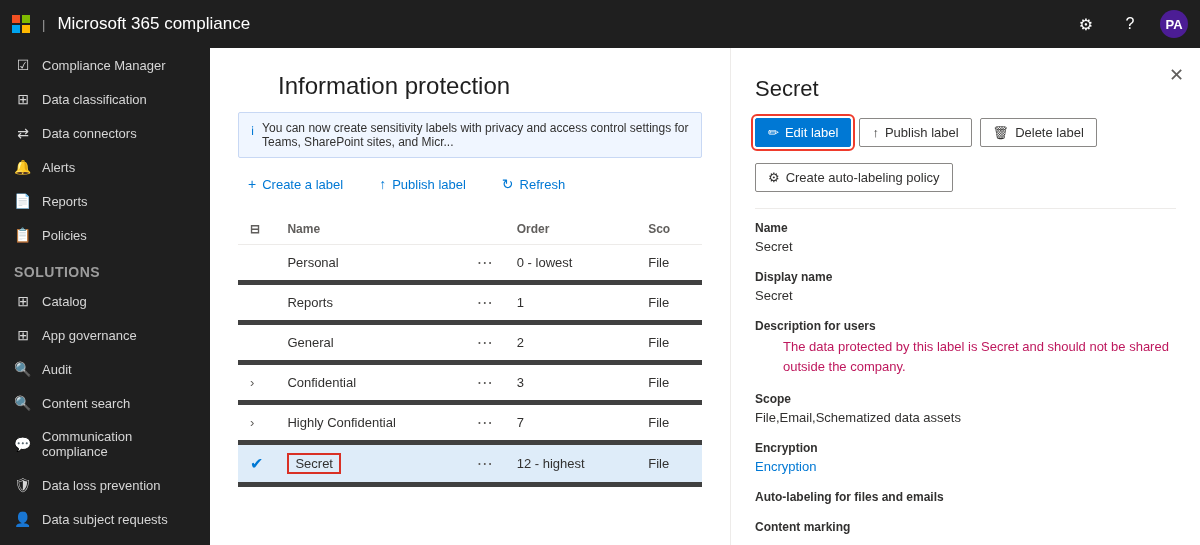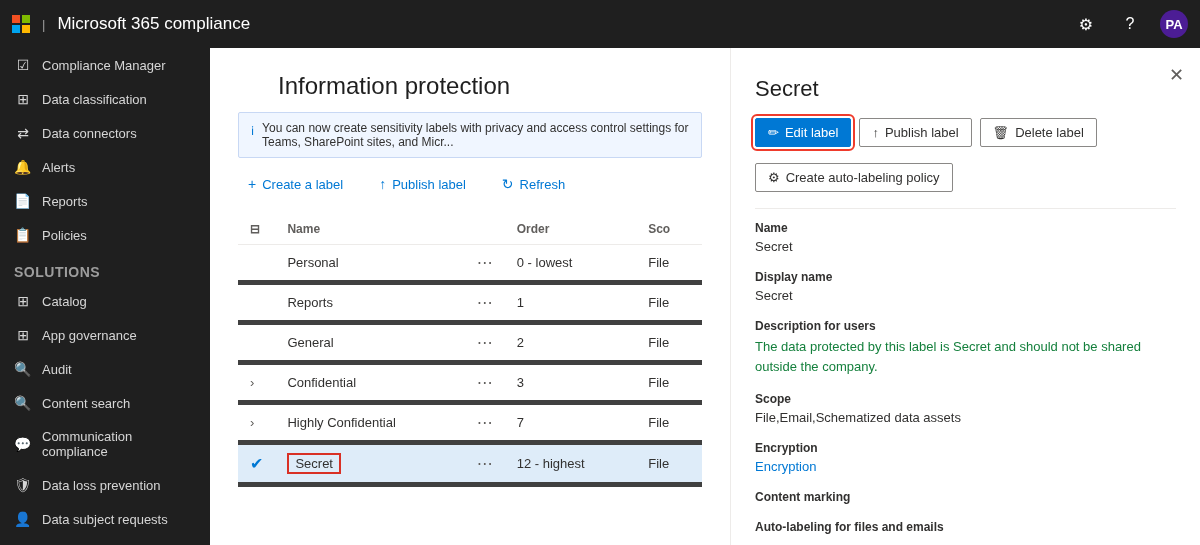--- a/index.html
+++ b/index.html
@@ -73,21 +73,21 @@
     .detail-actions { display: flex; align-items: center; gap: 8px; margin-bottom: 16px; flex-wrap: wrap; }
     .action-btn { display: flex; align-items: center; gap: 6px; padding: 6px 12px; font-size: 13px; border-radius: 2px; cursor: pointer; border: 1px solid transparent; }
     .action-btn-primary { background: #0078d4; color: white; border-color: #0078d4; }
     .action-btn-primary.highlighted { outline: 2px solid #ef3b2c; outline-offset: 2px; }
     .action-btn-secondary { background: white; color: #323130; border-color: #8a8886; }
     .auto-label-btn { display: flex; align-items: center; gap: 6px; padding: 6px 12px; font-size: 13px; border-radius: 2px; cursor: pointer; border: 1px solid #8a8886; background: white; color: #323130; }
     .detail-field { margin-bottom: 16px; }
     .detail-field-label { font-size: 12px; font-weight: 600; color: #323130; margin-bottom: 4px; }
     .detail-field-value { font-size: 13px; color: #323130; }
     .detail-field-value.link { color: #0078d4; }
-    .detail-field-value.desc { color: #15803d; line-height: 1.5; }
+    .detail-field-value.desc { color: #be185d; line-height: 1.5; margin-left: 28px; }
     .detail-divider { height: 1px; background: #edebe9; margin: 12px 0; }
   </style>
 </head>
 <body>
 
 <div class="topbar">
   <div class="topbar-logo">
     <div class="ms-icon">
       <div style="display:grid;grid-template-columns:1fr 1fr;gap:2px;">
         <div class="ms-sq sq-red"></div>
@@ -305,22 +305,22 @@
         <div class="detail-field-label">Scope</div>
         <div class="detail-field-value">File,Email,Schematized data assets</div>
       </div>
 
       <div class="detail-field">
         <div class="detail-field-label">Encryption</div>
         <div class="detail-field-value link">Encryption</div>
       </div>
 
       <div class="detail-field">
+        <div class="detail-field-label">Auto-labeling for files and emails</div>
+      </div>
+
+      <div class="detail-field">
         <div class="detail-field-label">Content marking</div>
-      </div>
-
-      <div class="detail-field">
-        <div class="detail-field-label">Auto-labeling for files and emails</div>
       </div>
 
     </div>
   </div>
 </div>
 
 </body></html>

